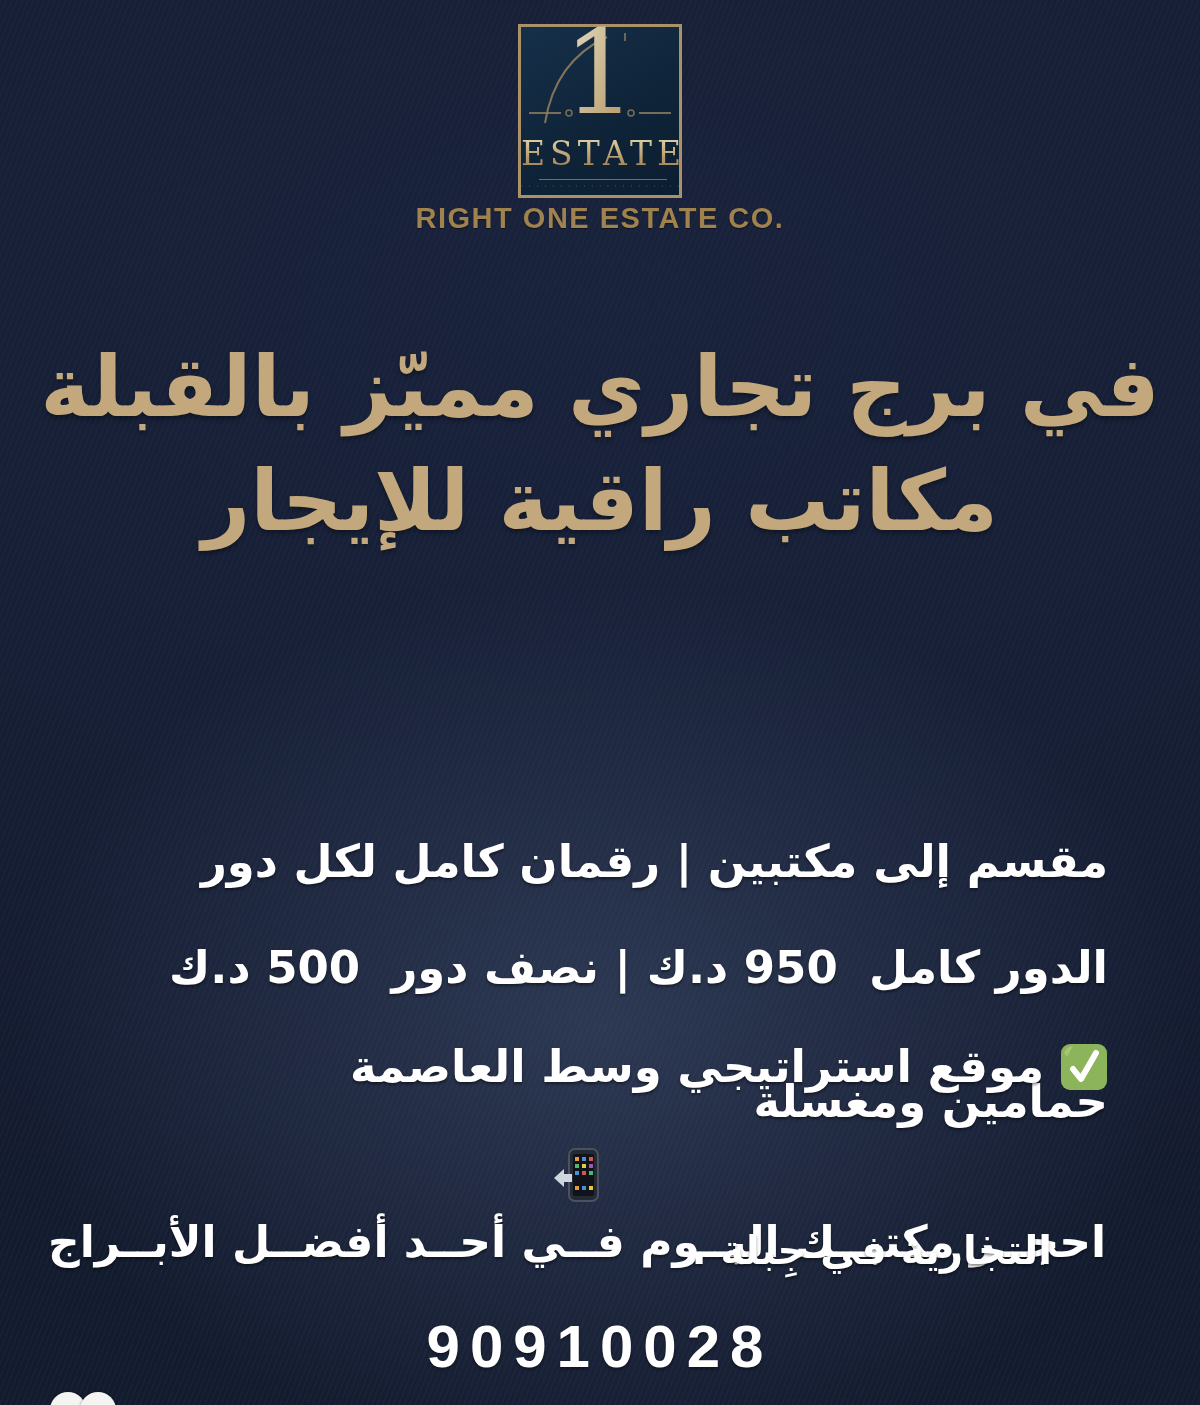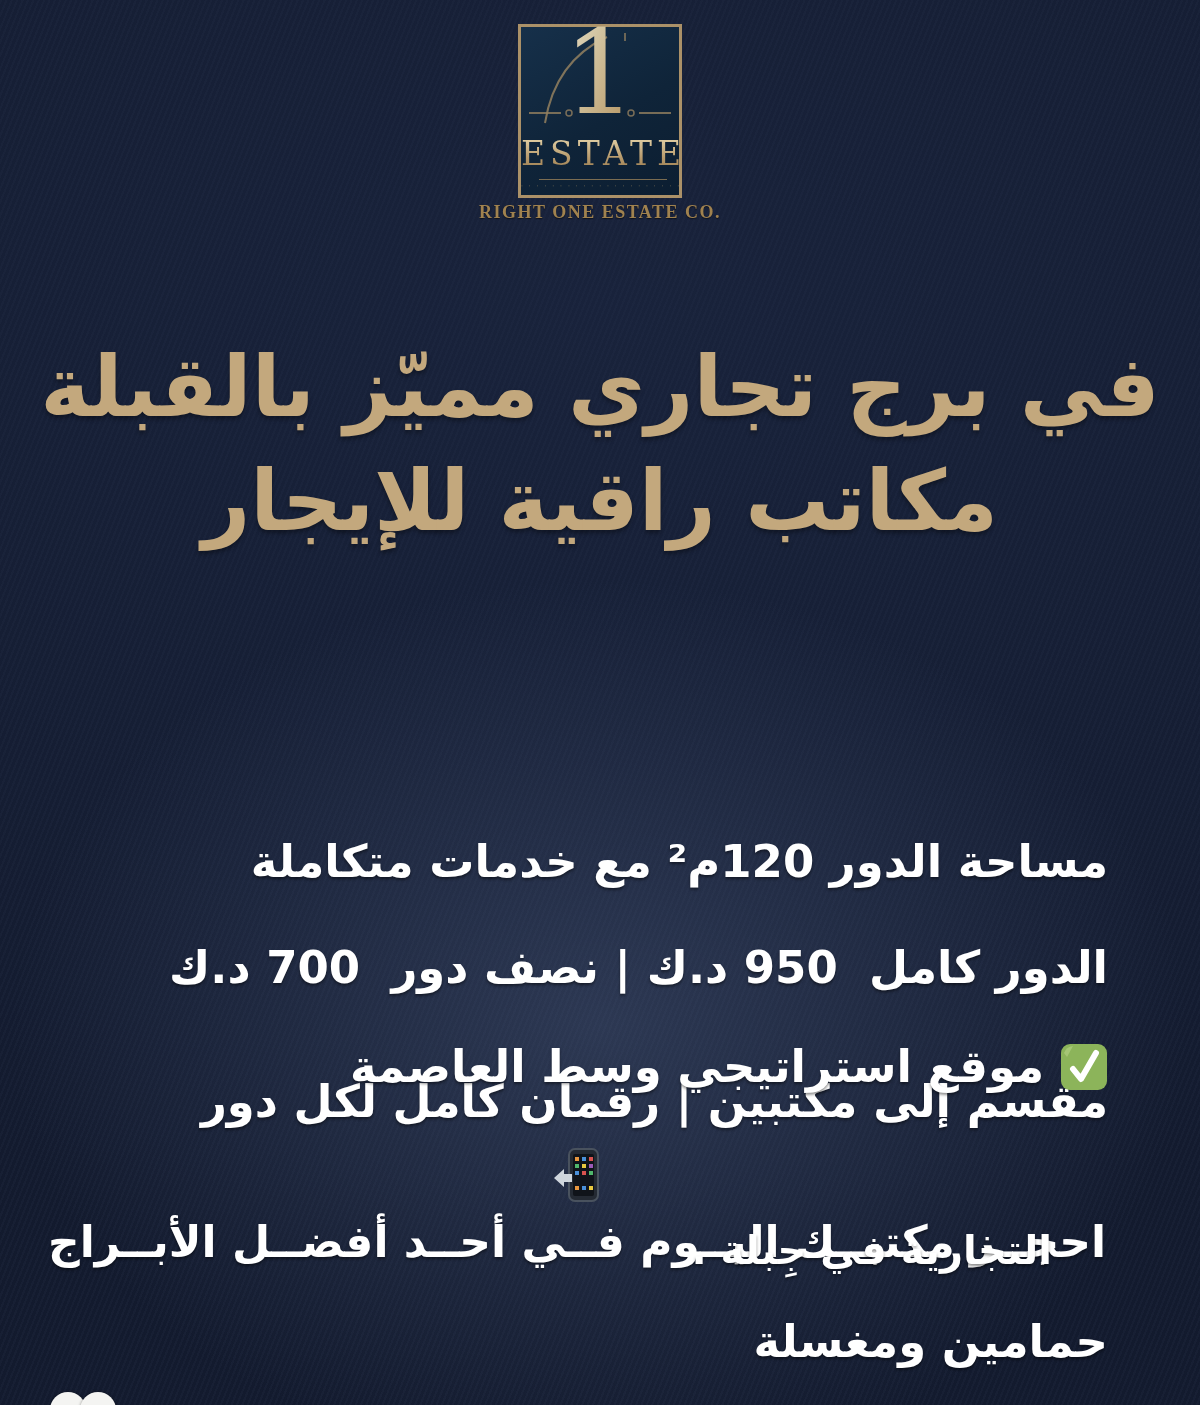--- a/index.html
+++ b/index.html
@@ -37,21 +37,21 @@
     background:linear-gradient(180deg,#dcc99e 15%,#b79a6c 60%,#96794c 100%);
     -webkit-background-clip:text;background-clip:text;color:transparent;
   }
   .logo-rule{position:absolute;top:152px;left:18px;width:128px;height:1px;background:#8e7a57;opacity:.85;}
   .logo-tagline{
     position:absolute;top:155px;left:0;width:100%;text-align:center;
     font-size:6px;letter-spacing:2px;color:#91805e;white-space:nowrap;overflow:hidden;
   }
   .logo-company{
     position:absolute;top:202px;left:0;width:100%;text-align:center;
-    font-family:Liberation Serif, serif;font-weight:700;font-size:18px;letter-spacing:1.5px;
+    font-family:Liberation Sans, sans-serif;font-weight:700;font-size:29px;letter-spacing:1.5px;
     color:#a0824f;text-shadow:0 1px 1px rgba(0,0,0,.5);
   }
 
   
   .headline{
     position:absolute;top:330px;left:0;width:100%;
     direction:rtl;text-align:center;
     color:#c3a87d;font-weight:700;font-size:84px;line-height:114px;
     text-shadow:0 3px 4px rgba(0,0,0,.35);
   }
@@ -122,26 +122,25 @@
     </div>
   </div>
   <div class="logo-company">RIGHT ONE ESTATE CO.</div>
 
   <div class="headline">
     <div>في برج تجاري مميّز بالقبلة</div>
     <div>مكاتب راقية للإيجار</div>
   </div>
 
   <div class="details ar-text">
-    <div>مساحة الدور 120م² مع خدمات متكاملة</div>
     <div>مقسم إلى مكتبين | رقمان كامل لكل دور</div>
     <div>حمامين ومغسلة</div>
   </div>
 
-  <div class="pricing ar-text">الدور كامل  950 د.ك | نصف دور  700 د.ك</div>
+  <div class="pricing ar-text">الدور كامل  950 د.ك | نصف دور  500 د.ك</div>
 
   <div class="location-line ar-text">
     <svg class="check-icon" viewBox="0 0 48 48">
       <rect x="1" y="1" width="46" height="46" rx="9" fill="#8cb45a"></rect>
       <path d="M4 10 Q6 4 13 3 L7 14 Z" fill="#a7c878" opacity="0.9"></path>
       <path d="M13 26 L21 36 L36 10" fill="none" stroke="#ffffff" stroke-width="6" stroke-linecap="round" stroke-linejoin="round"></path>
     </svg>
     <span>موقع استراتيجي وسط العاصمة</span>
   </div>
 
@@ -160,19 +159,20 @@
         <rect x="35" y="23" width="4" height="4" fill="#50b86c"></rect>
       <rect x="21" y="38" width="4" height="4" fill="#e8973f"></rect>
         <rect x="28" y="38" width="4" height="4" fill="#4a90d9"></rect>
         <rect x="35" y="38" width="4" height="4" fill="#e8c83f"></rect>
       <polygon points="0,30 10,21 10,26 18,26 18,34 10,34 10,39" fill="#cfd6dd"></polygon>
     </svg>
     <span>احجــز مكتبــك اليــوم فــي أحــد أفضــل الأبــراج</span>
   </div>
   <div class="booking-line2 ar-text">التجارية في جِبلة .</div>
 
+  <div class="phone-number">90910028</div>
 
   <div class="cut-artifact">
     <span class="c c1"></span>
     <span class="c c2"></span>
   </div>
 
 </div>
 
 </body></html>

